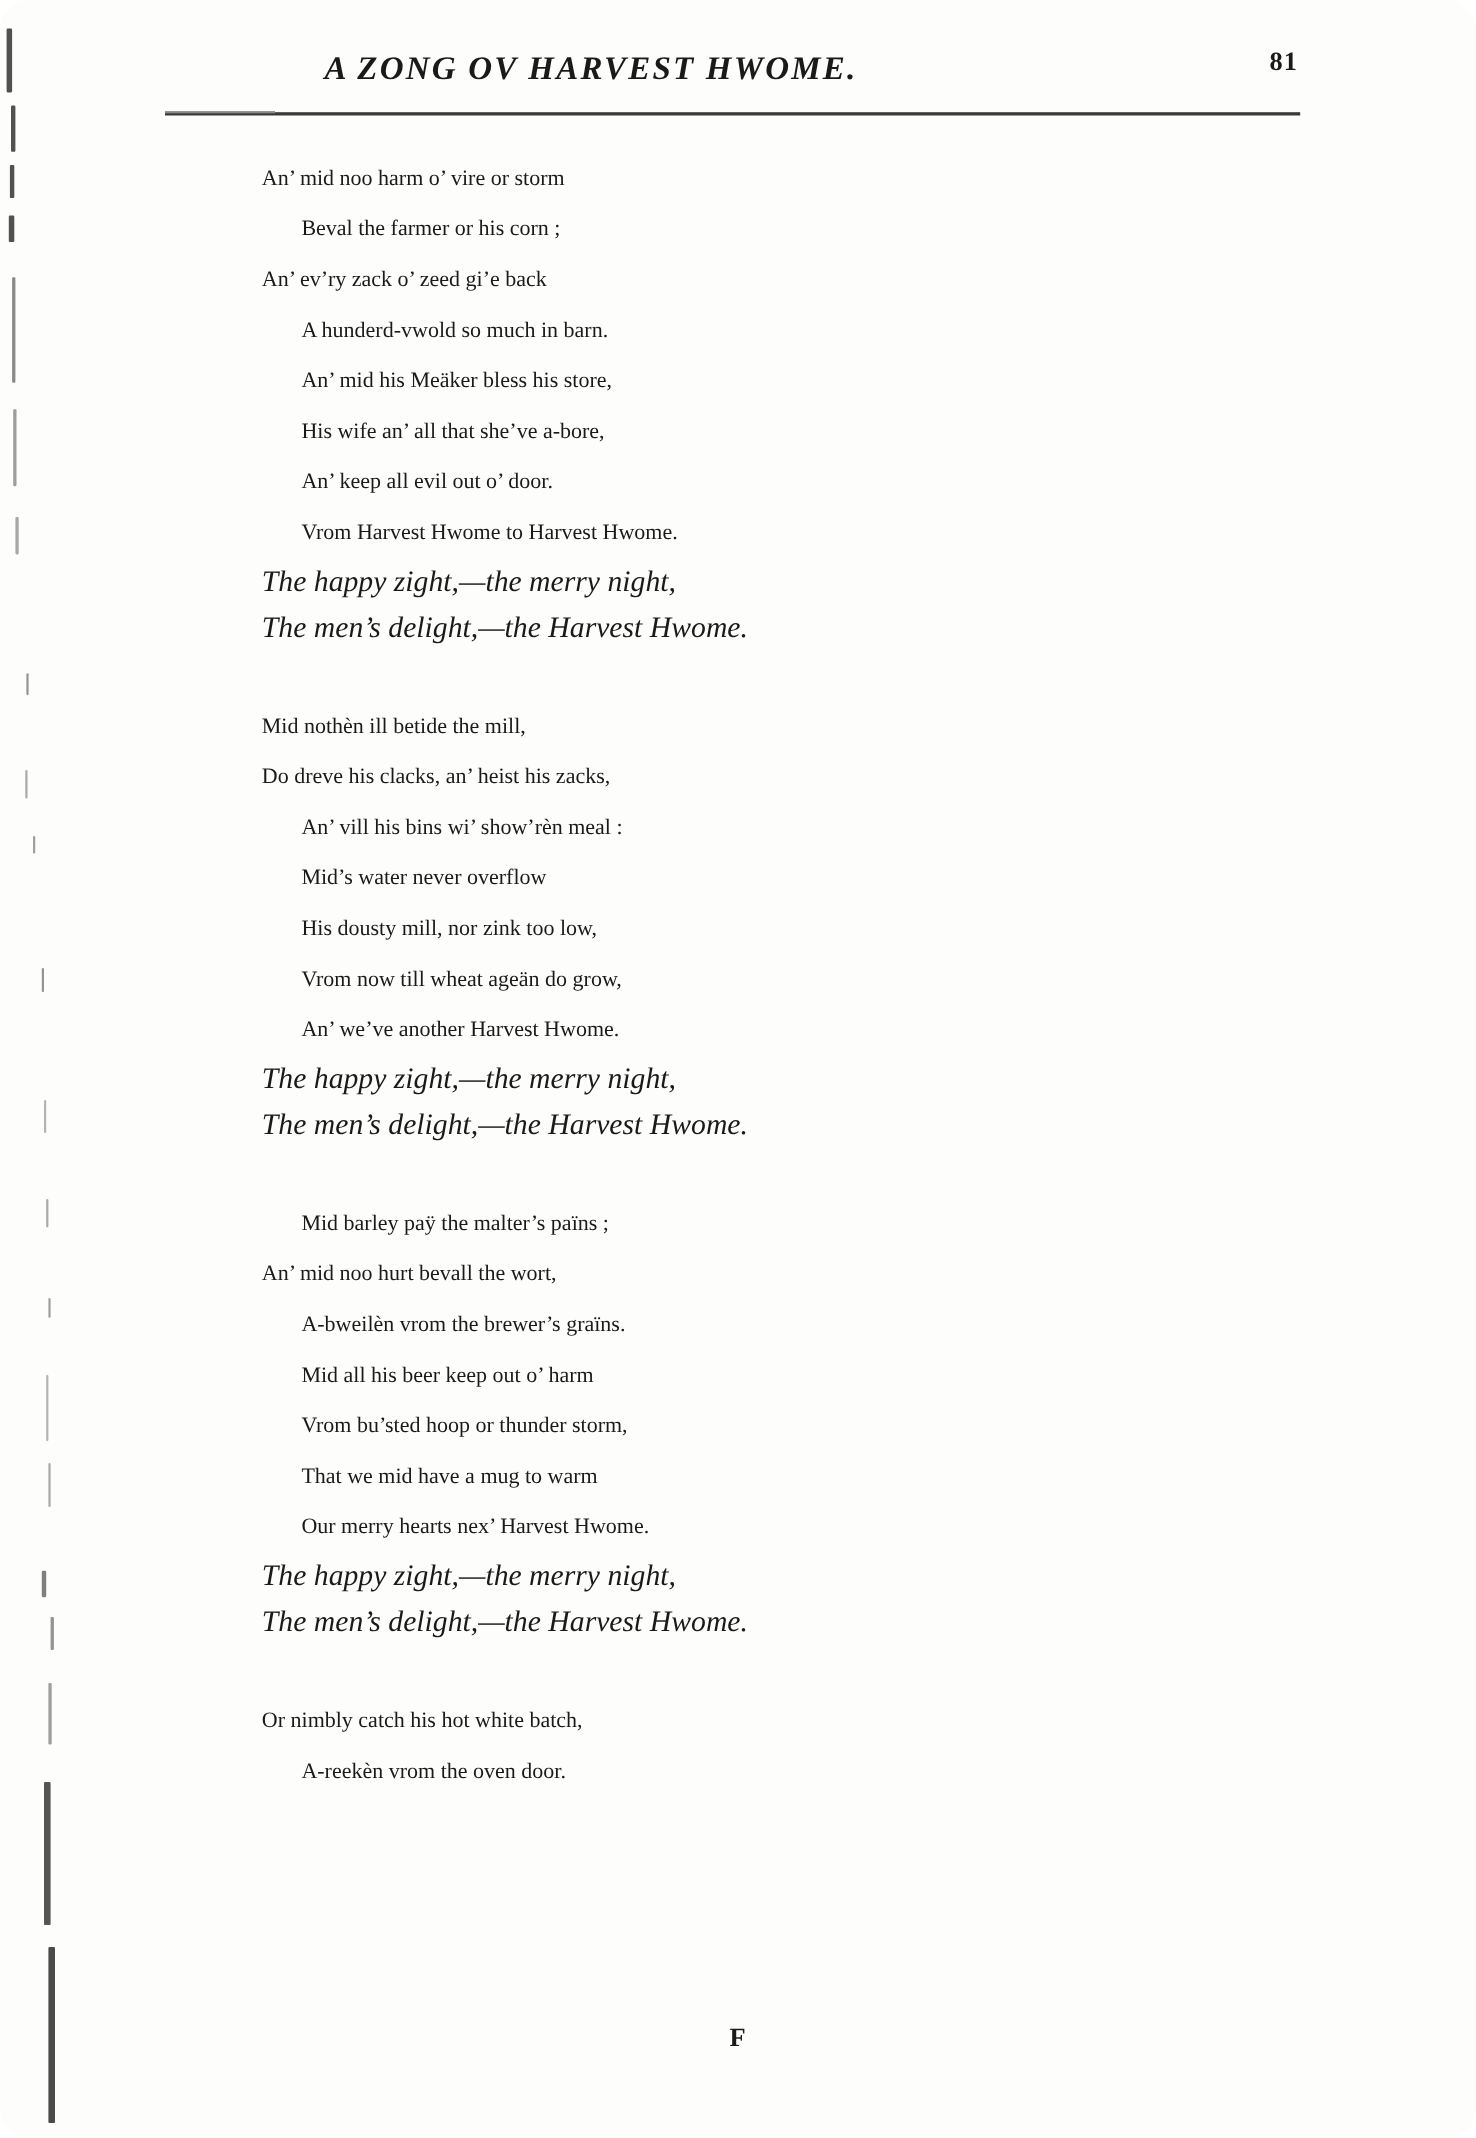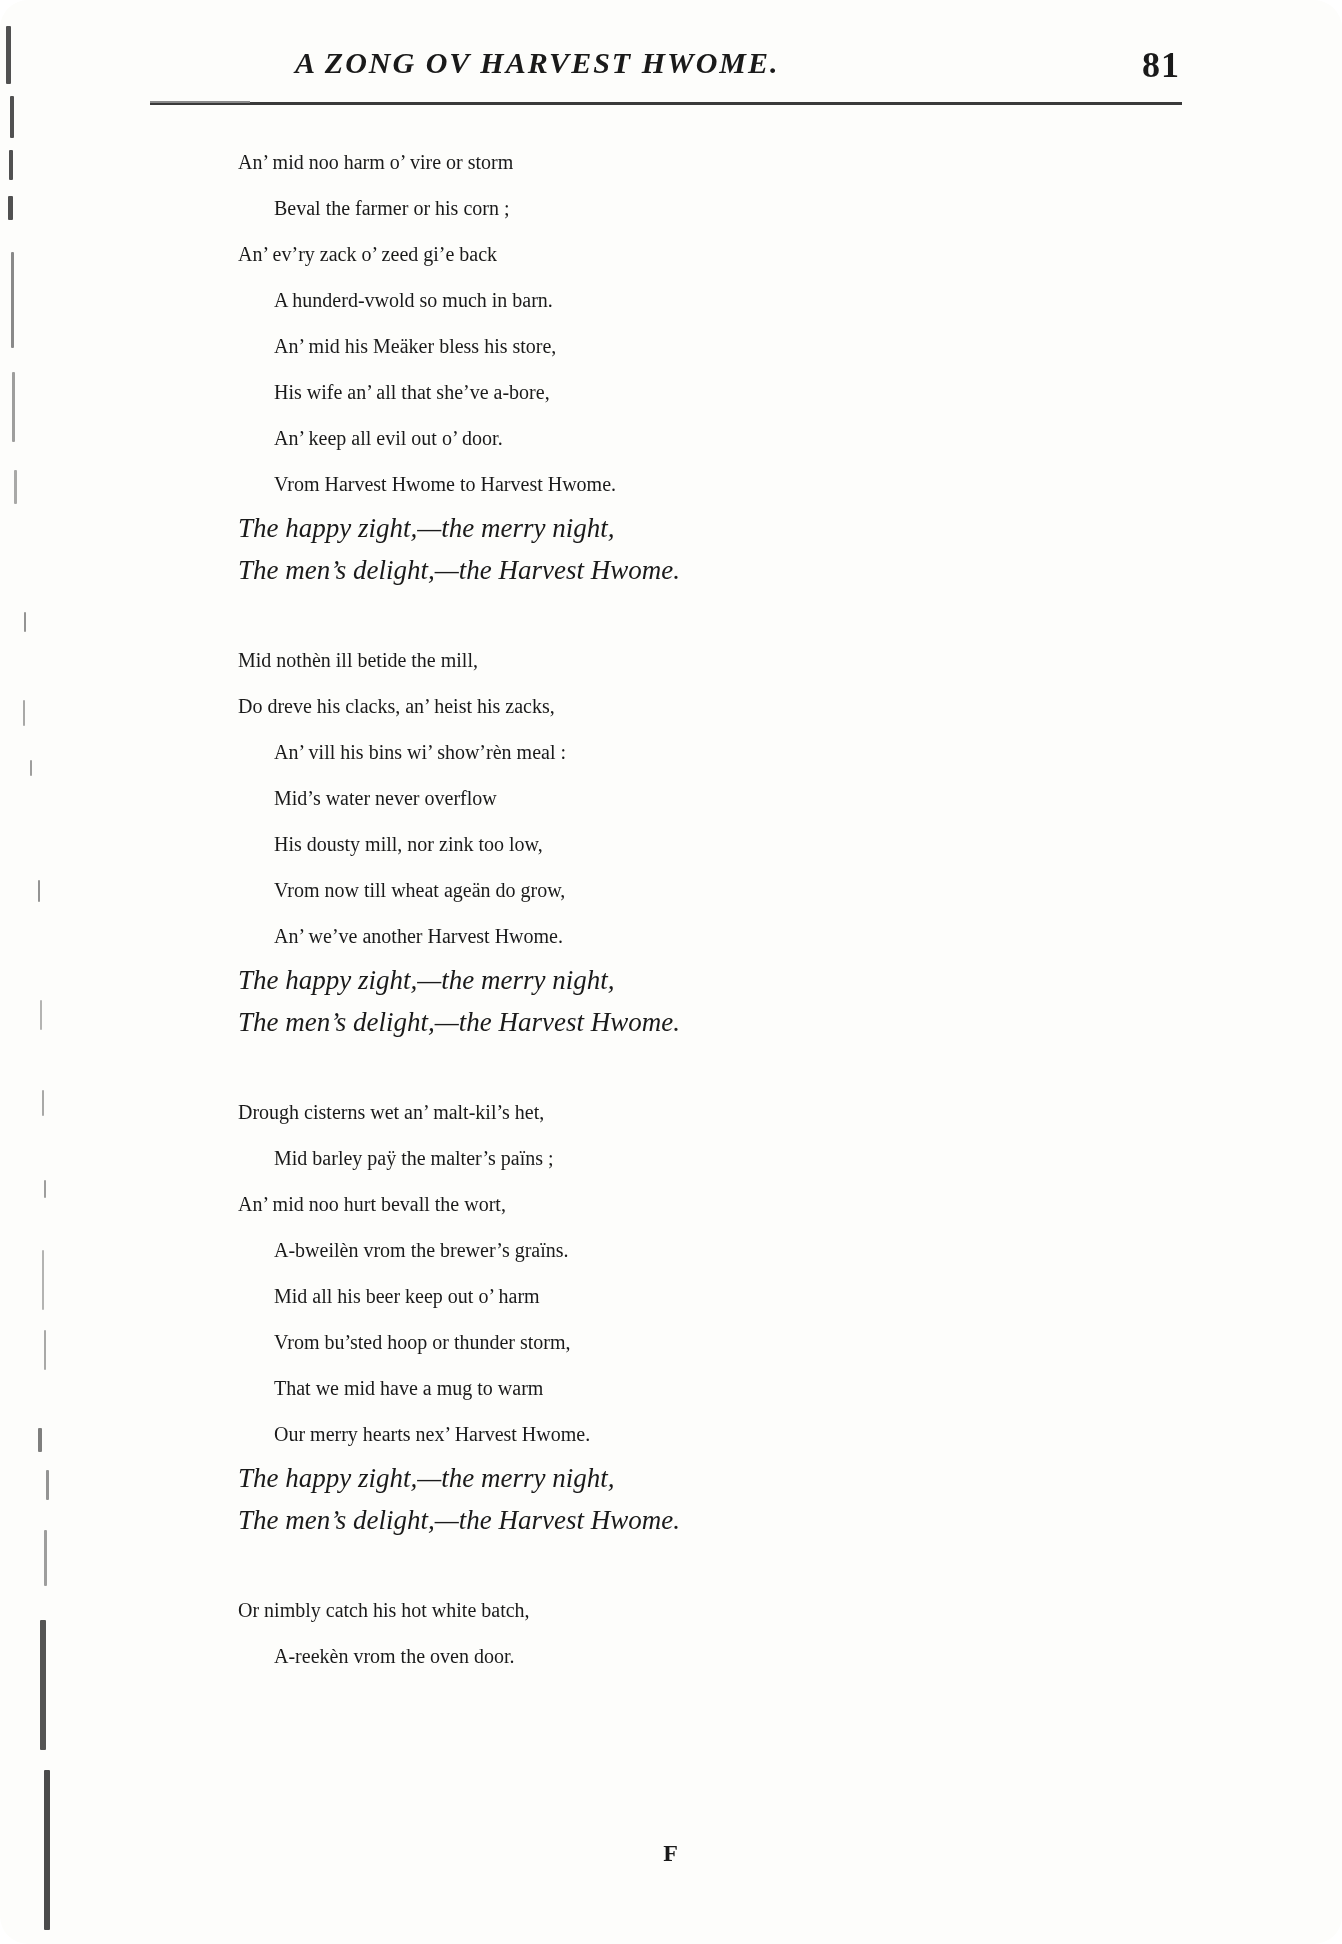--- a/index.html
+++ b/index.html
@@ -57,21 +57,21 @@
     font-style: italic;
     font-weight: 600;
     font-size: 30px;
     letter-spacing: 2.0px;
     white-space: nowrap;
   }
   .runhead .folio {
     position: absolute;
     right: 10px;
     top: 4px;
-    font-size: 36px;
+    font-size: 24px;
     font-weight: 700;
     letter-spacing: 1px;
   }
   .rule {
     position: relative;
     height: 3px;
     margin-top: 4px;
     margin-left: 0px;
     margin-right: 8px;
     background: #3a3a3a;
@@ -175,21 +175,20 @@
           <div class="line">Do dreve his clacks, an’ heist his zacks,</div>
           <div class="line ind">An’ vill his bins wi’ show’rèn meal :</div>
           <div class="line ind">Mid’s water never overflow</div>
           <div class="line ind">His dousty mill, nor zink too low,</div>
           <div class="line ind">Vrom now till wheat ageän do grow,</div>
           <div class="line ind">An’ we’ve another Harvest Hwome.</div>
           <div class="line ital">The happy zight,—the merry night,</div>
           <div class="line ital">The men’s delight,—the Harvest Hwome.</div>
         </div>
         <div class="stanza">
-          <div class="line">Drough cisterns wet an’ malt-kil’s het,</div>
           <div class="line ind">Mid barley paÿ the malter’s païns ;</div>
           <div class="line">An’ mid noo hurt bevall the wort,</div>
           <div class="line ind">A-bweilèn vrom the brewer’s graïns.</div>
           <div class="line ind">Mid all his beer keep out o’ harm</div>
           <div class="line ind">Vrom bu’sted hoop or thunder storm,</div>
           <div class="line ind">That we mid have a mug to warm</div>
           <div class="line ind">Our merry hearts nex’ Harvest Hwome.</div>
           <div class="line ital">The happy zight,—the merry night,</div>
           <div class="line ital">The men’s delight,—the Harvest Hwome.</div>
         </div>

